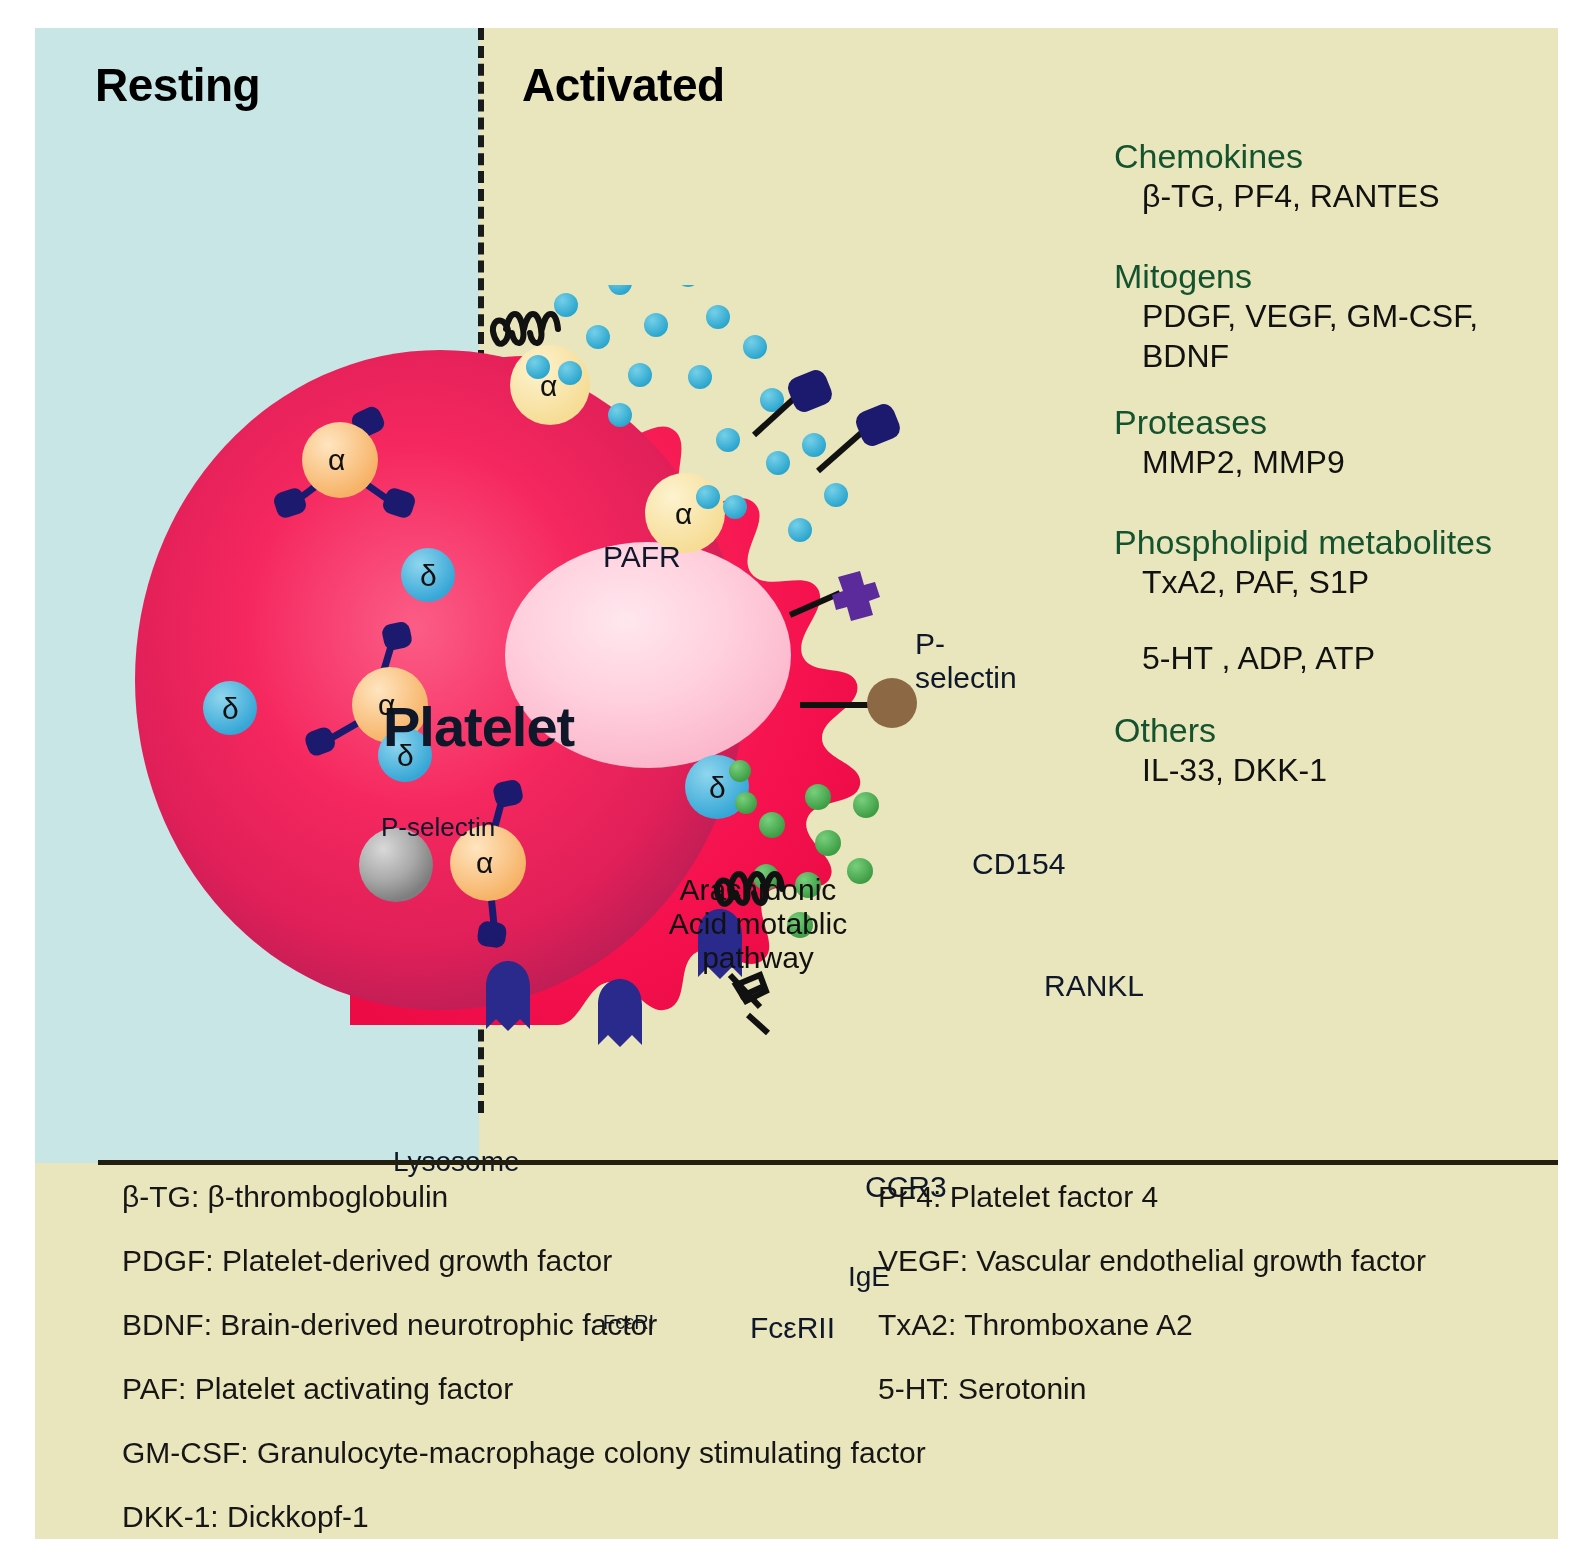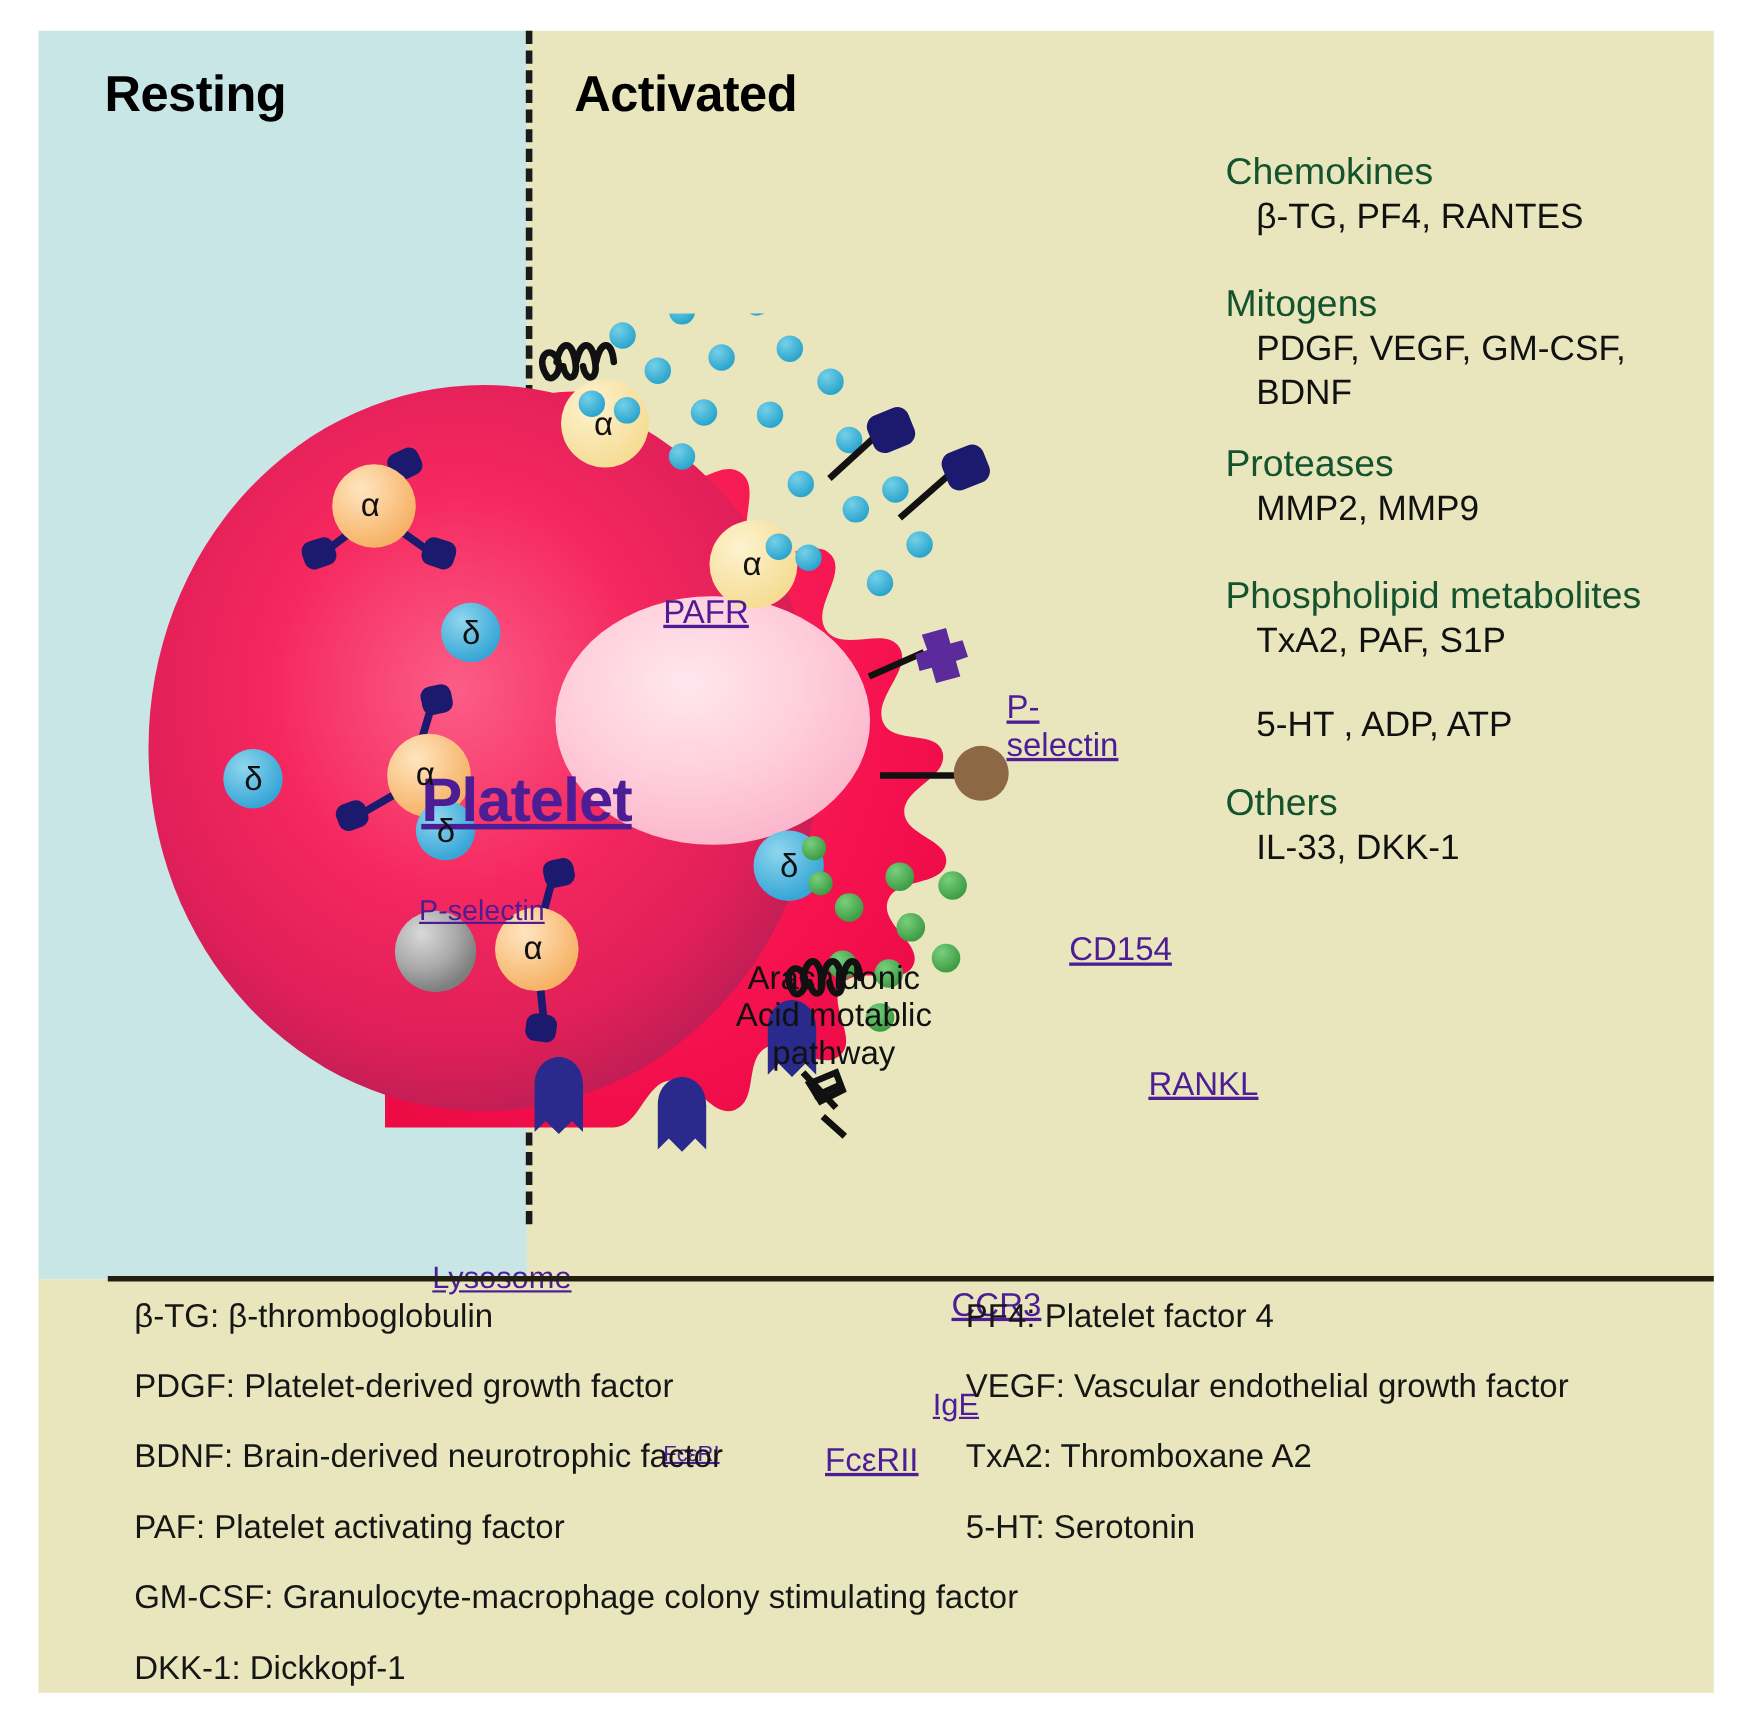--- a/index.html
+++ b/index.html
@@ -20,21 +20,21 @@
 
   
   .hdr{position:absolute;font-weight:bold;font-size:46px;color:#000;letter-spacing:-0.5px;}
   .hdr-resting{left:95px;top:58px;}
   .hdr-activated{left:522px;top:58px;}
 
   
   #cell-wrap{position:absolute;left:100px;top:285px;width:820px;height:760px;}
   #cell-svg{position:absolute;left:0;top:0;}
 
-  .cell-label{position:absolute;color:#4c1d95;text-decoration:underline;}
+  .cell-label{position:absolute;color:#0f172a;}
   .label-platelet{left:283px;top:409px;font-size:56px;font-weight:bold;letter-spacing:-1px;}
   .label-pselectin-in{left:281px;top:527px;font-size:26px;}
   .label-lysosome{left:293px;top:861px;font-size:28px;}
   .label-pafr{left:503px;top:255px;font-size:30px;}
   .label-pselectin-out{left:815px;top:342px;font-size:30px;}
   .label-cd154{left:872px;top:562px;font-size:30px;}
   .label-rankl{left:944px;top:684px;font-size:30px;}
   .label-ccr3{left:765px;top:885px;font-size:30px;}
   .label-ige{left:748px;top:976px;font-size:28px;}
   .label-fceri{left:503px;top:1026px;font-size:20px;}

